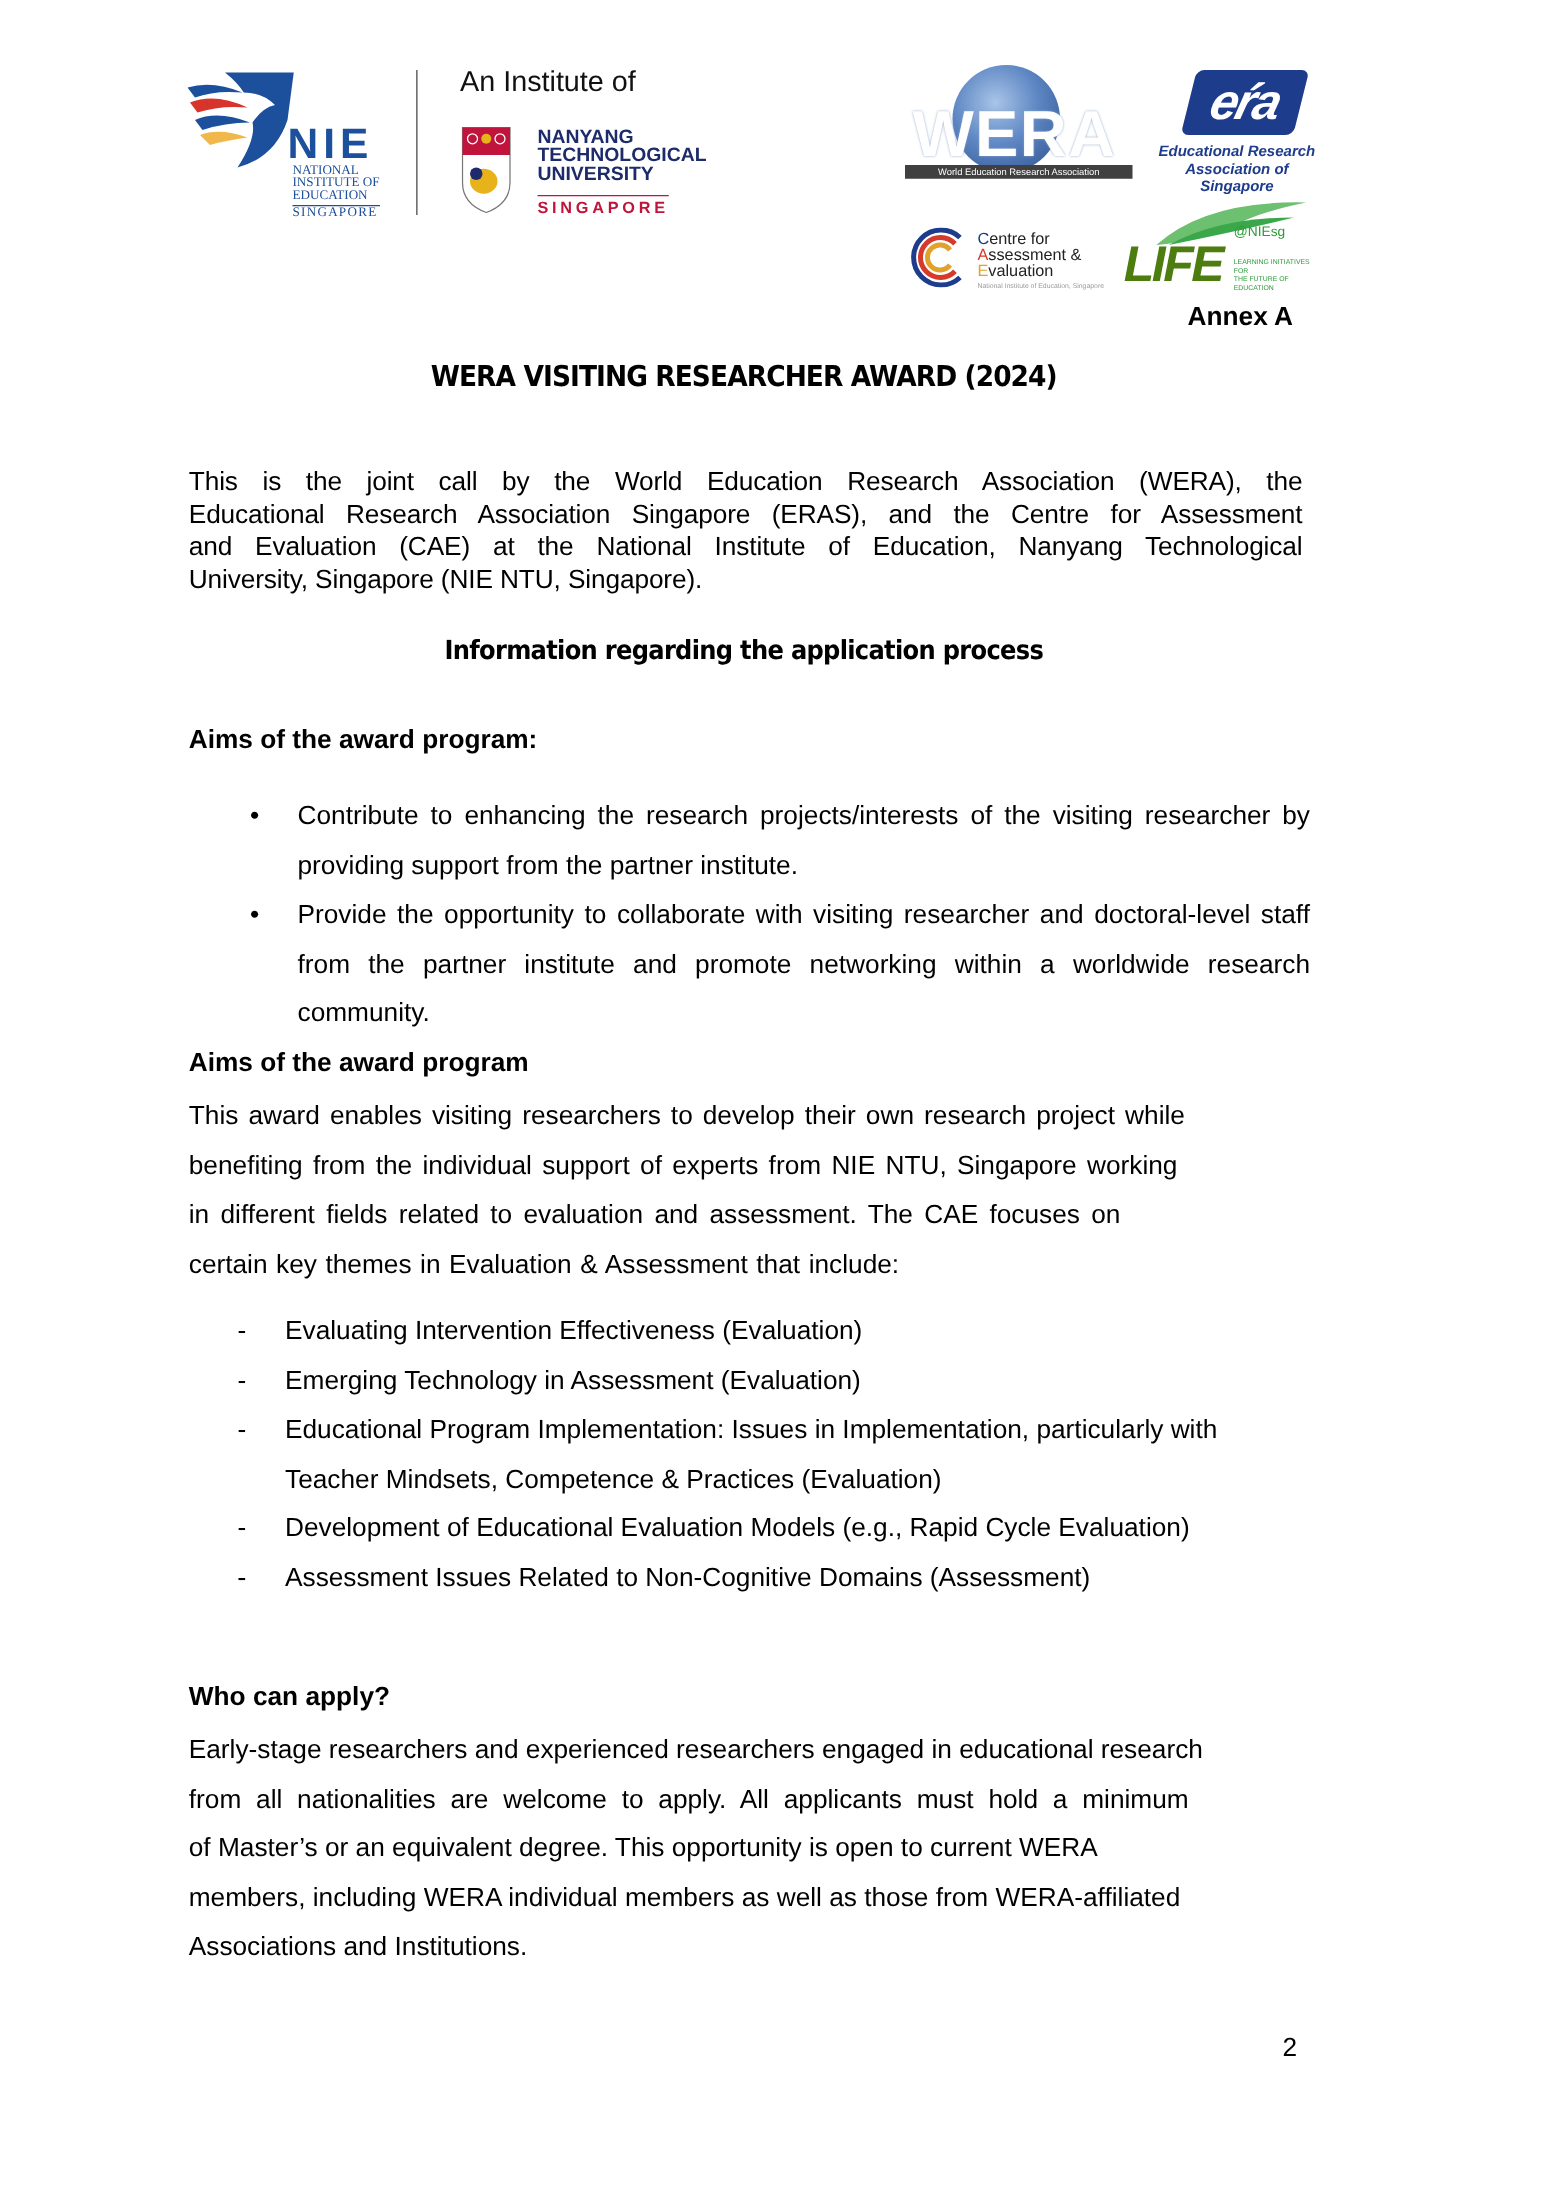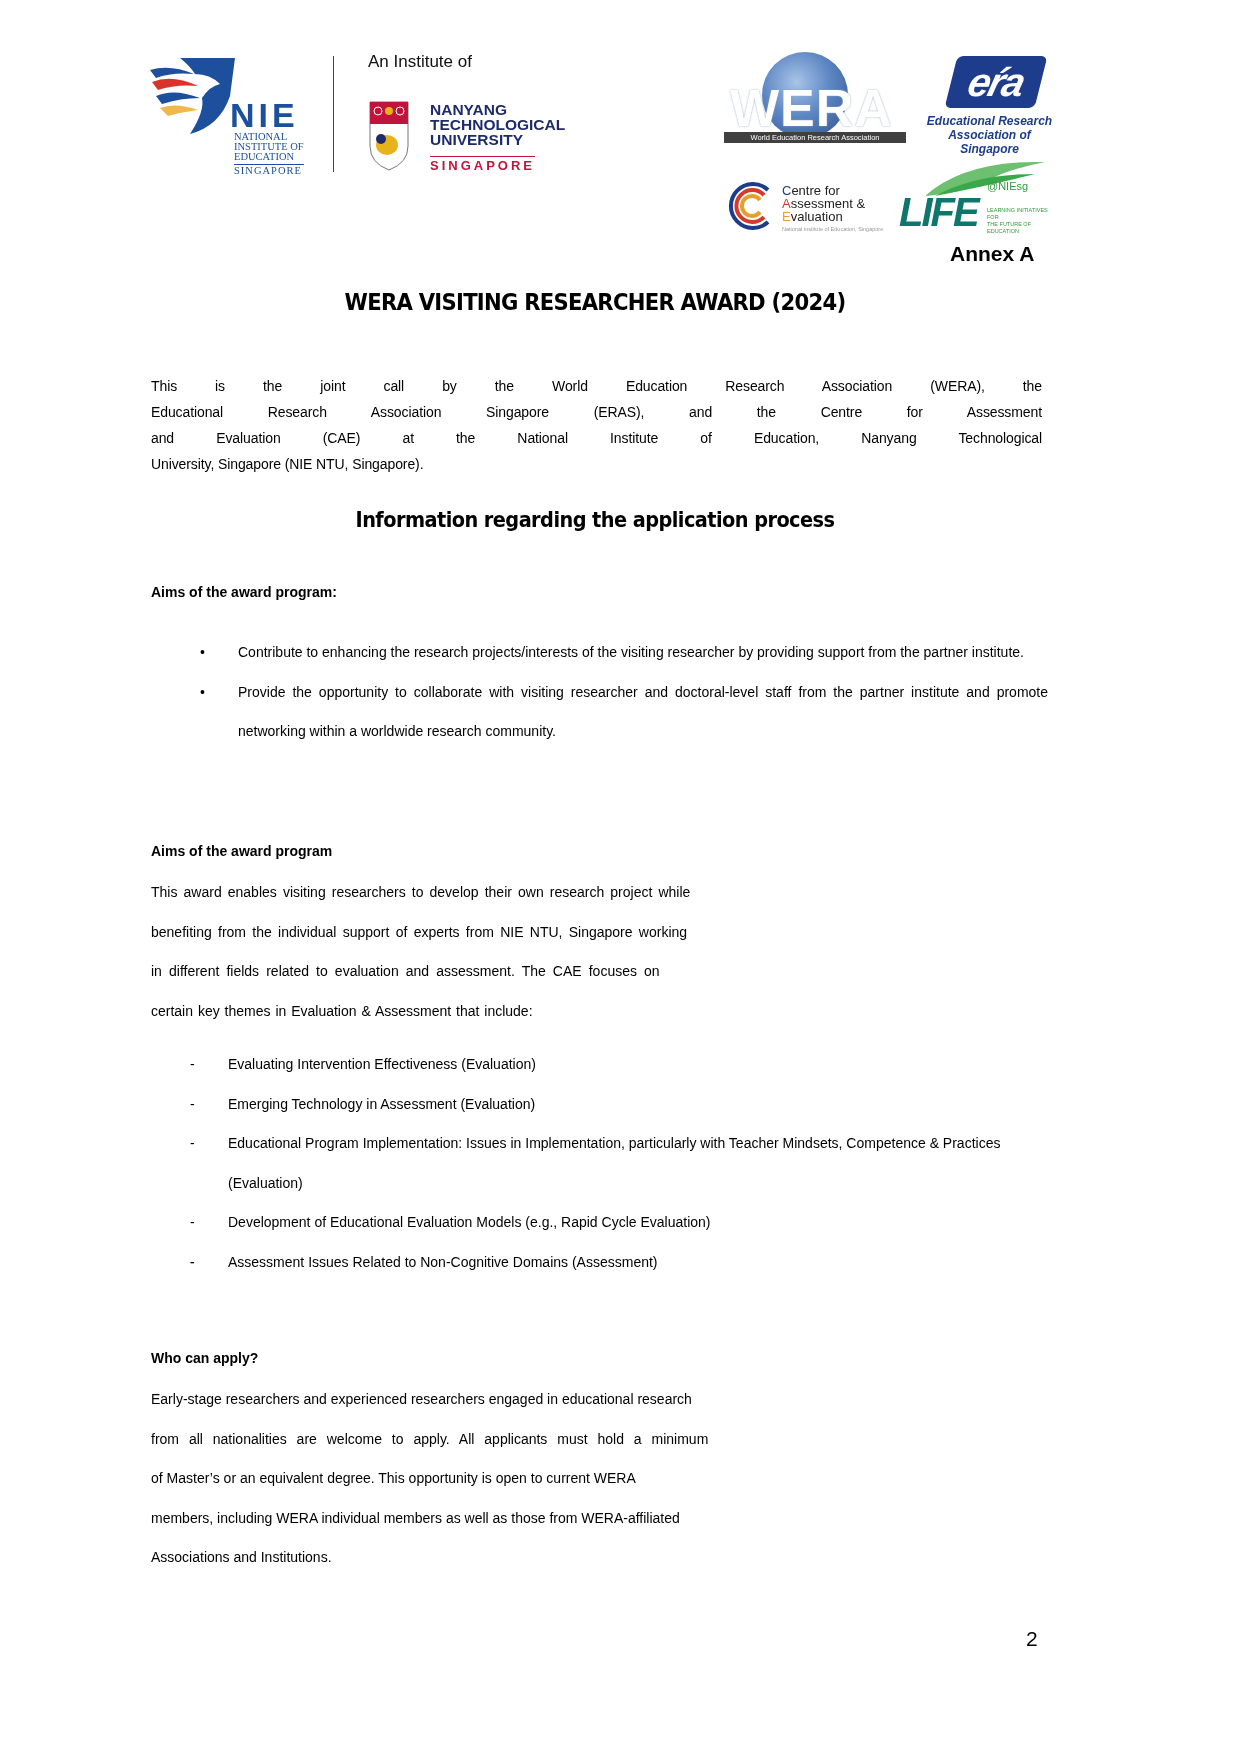--- a/index.html
+++ b/index.html
@@ -8,21 +8,21 @@
     .abs { position: absolute; }
 
     
     .nie-logo { left: 150px; top: 56px; width: 155px; height: 120px; }
     .nie-text-big { position: absolute; left: 80px; top: 40px; font-family: "Liberation Sans", sans-serif;
       font-weight: bold; font-size: 34px; color: #1c4f9c; letter-spacing: 4px; }
     .nie-text-small { position: absolute; left: 84px; top: 76px; font-family: "Liberation Serif", serif;
       font-size: 10.5px; line-height: 10px; color: #1c4f9c; }
     .nie-text-small .sg { display: block; border-top: 1px solid #1c4f9c; margin-top: 2px; padding-top: 1px; letter-spacing: 1px; }
     .vdivider { left: 333px; top: 56px; width: 1px; height: 116px; background: #444; }
-    .institute-of { left: 368px; top: 52px; font-size: 17px; color: #111; }
+    .institute-of { left: 368px; top: 52px; font-size: 23px; color: #111; }
     .ntu-crest { left: 369px; top: 101px; width: 40px; height: 70px; }
     .ntu-name { left: 430px; top: 102px; font-weight: bold; font-size: 15.5px; line-height: 15px; color: #1d2b6b; }
     .ntu-sg { left: 430px; top: 156px; font-weight: bold; font-size: 13px; letter-spacing: 3px; color: #c0143c;
       border-top: 1px solid #c0143c; padding-top: 1px; }
 
     .wera-logo { left: 722px; top: 52px; width: 190px; height: 92px; }
     .wera-globe { position: absolute; left: 40px; top: 0; width: 86px; height: 86px; border-radius: 50%;
       background: radial-gradient(circle at 40% 35%, #a8c4e8 0%, #5d86c3 45%, #2b4f8c 100%); }
     .wera-word { position: absolute; left: 8px; top: 26px; font-size: 52px; font-weight: bold; color: #ffffff;
       letter-spacing: 1px; text-shadow: 0 0 2px #8aa4c9; }
@@ -36,31 +36,31 @@
     .eras-name { font-size: 12px; line-height: 14px; color: #1e3c8c; margin-top: 6px; font-weight: bold; font-style: italic; }
 
     .cae-logo { left: 726px; top: 180px; width: 170px; height: 58px; }
     .cae-ring { position: absolute; left: 2px; top: 2px; width: 48px; height: 48px; }
     .cae-text { position: absolute; left: 56px; top: 4px; font-size: 13px; line-height: 13px; color: #222; }
     .cae-text .c { color: #1e3c8c; } .cae-text .a { color: #d63a2a; } .cae-text .e { color: #e0a22a; }
     .cae-sub { position: absolute; left: 56px; top: 46px; font-size: 5.5px; color: #999; white-space: nowrap; }
 
     .life-logo { left: 895px; top: 160px; width: 165px; height: 75px; }
     .life-word { position: absolute; left: 4px; top: 30px; font-size: 40px; font-weight: bold; font-style: italic;
-      color: #0f766e; letter-spacing: -2px; }
+      color: #4d7c0f; letter-spacing: -2px; }
     .life-at { position: absolute; left: 92px; top: 20px; font-size: 11px; color: #2e9b3a; }
     .life-sub { position: absolute; left: 92px; top: 47px; font-size: 5.5px; line-height: 7px; color: #2e9b3a; }
     .life-leaf { position: absolute; left: 30px; top: 0px; width: 120px; height: 38px; }
 
     .annex { left: 950px; top: 242px; font-weight: bold; font-size: 21px; }
 
     
     .title { left: 0; width: 1190px; top: 289px; text-align: center; font-weight: bold; font-size: 23px;
       font-family: "DejaVu Sans", sans-serif; letter-spacing: -0.8px; transform: scaleX(0.92); }
-    .content { left: 151px; width: 891px; font-size: 14px; line-height: 26px; }
+    .content { left: 151px; width: 891px; font-size: 21px; line-height: 26px; }
     .intro { top: 373px; text-align: justify; text-align-last: left; letter-spacing: -0.1px; }
     .subhead-center { left: 0; width: 1190px; top: 508px; text-align: center; font-weight: bold; font-size: 21px;
       font-family: "DejaVu Sans", sans-serif; letter-spacing: -0.6px; transform: scaleX(0.92); }
     .h-aims1 { top: 579px; font-weight: bold; }
     .bullets { top: 633px; left: 200px; width: 848px; margin: 0; padding: 0; list-style: none; line-height: 39.5px; }
     .bullets li { position: relative; padding-left: 38px; text-align: justify; text-align-last: left; }
     .bullets li .mk { position: absolute; left: 0; top: 0; }
     .h-aims2 { top: 838px; font-weight: bold; }
     .para2 { top: 873px; line-height: 39.5px; }
     .para2 div { white-space: nowrap; }

